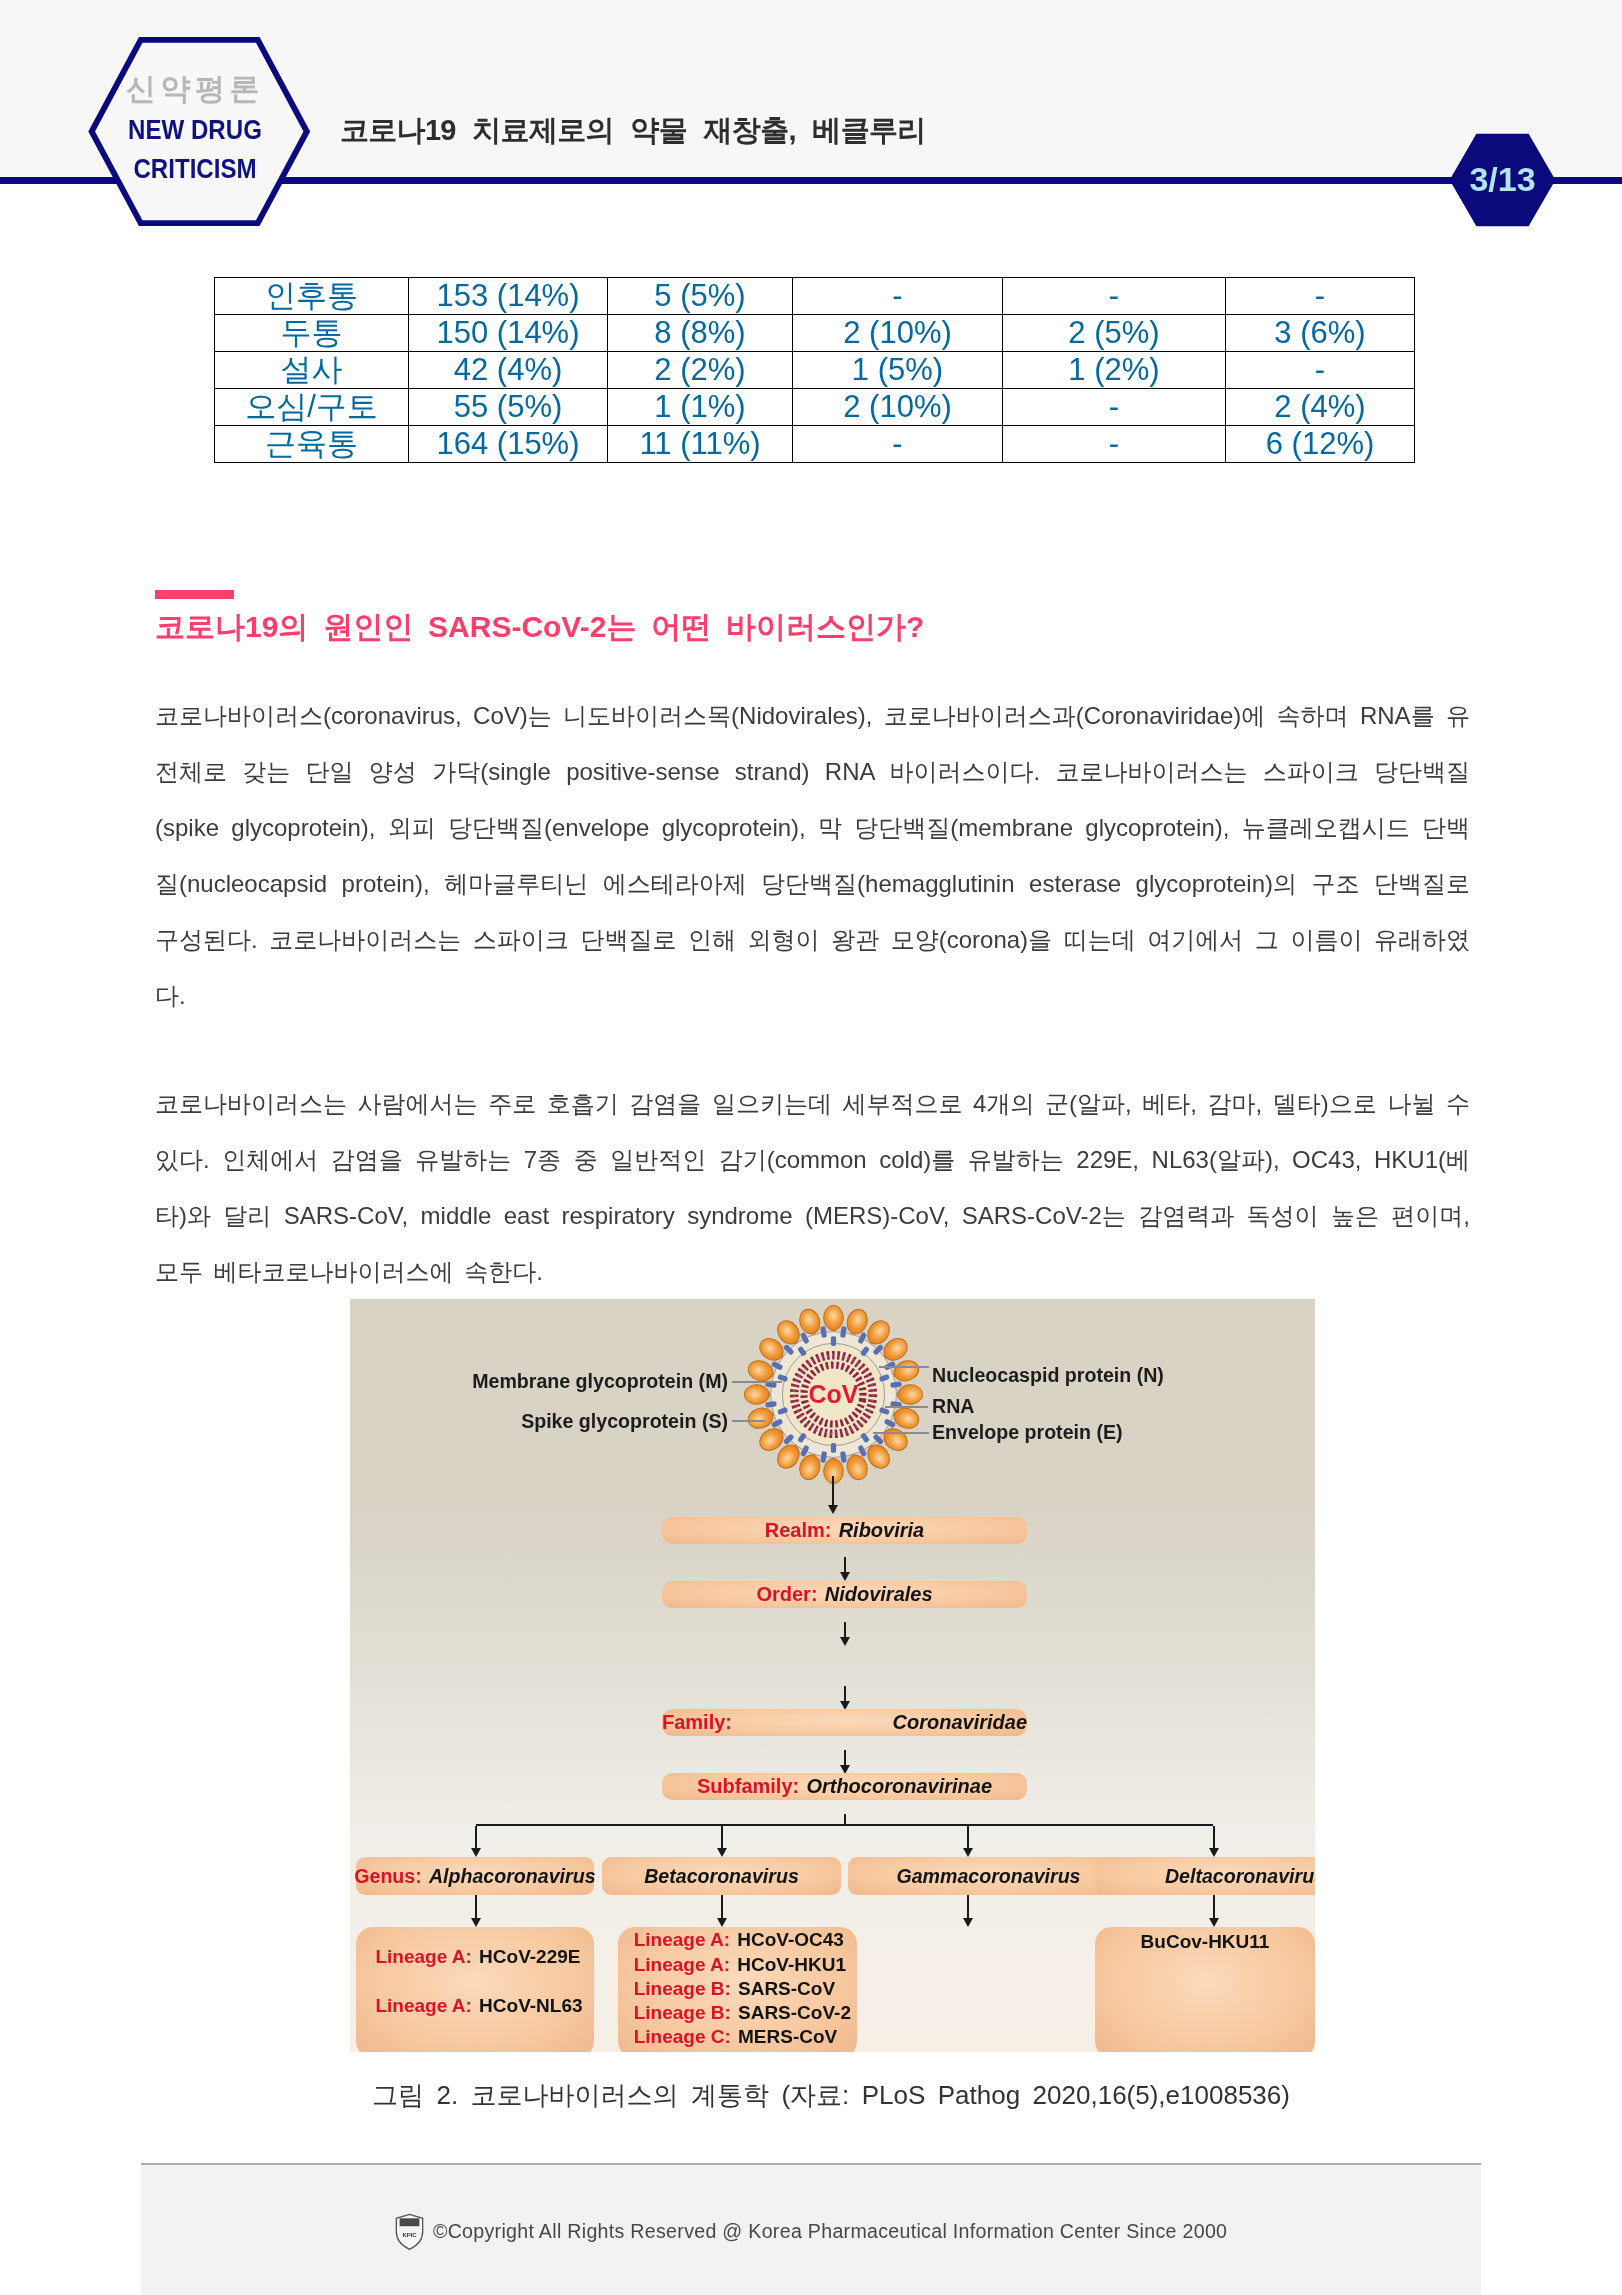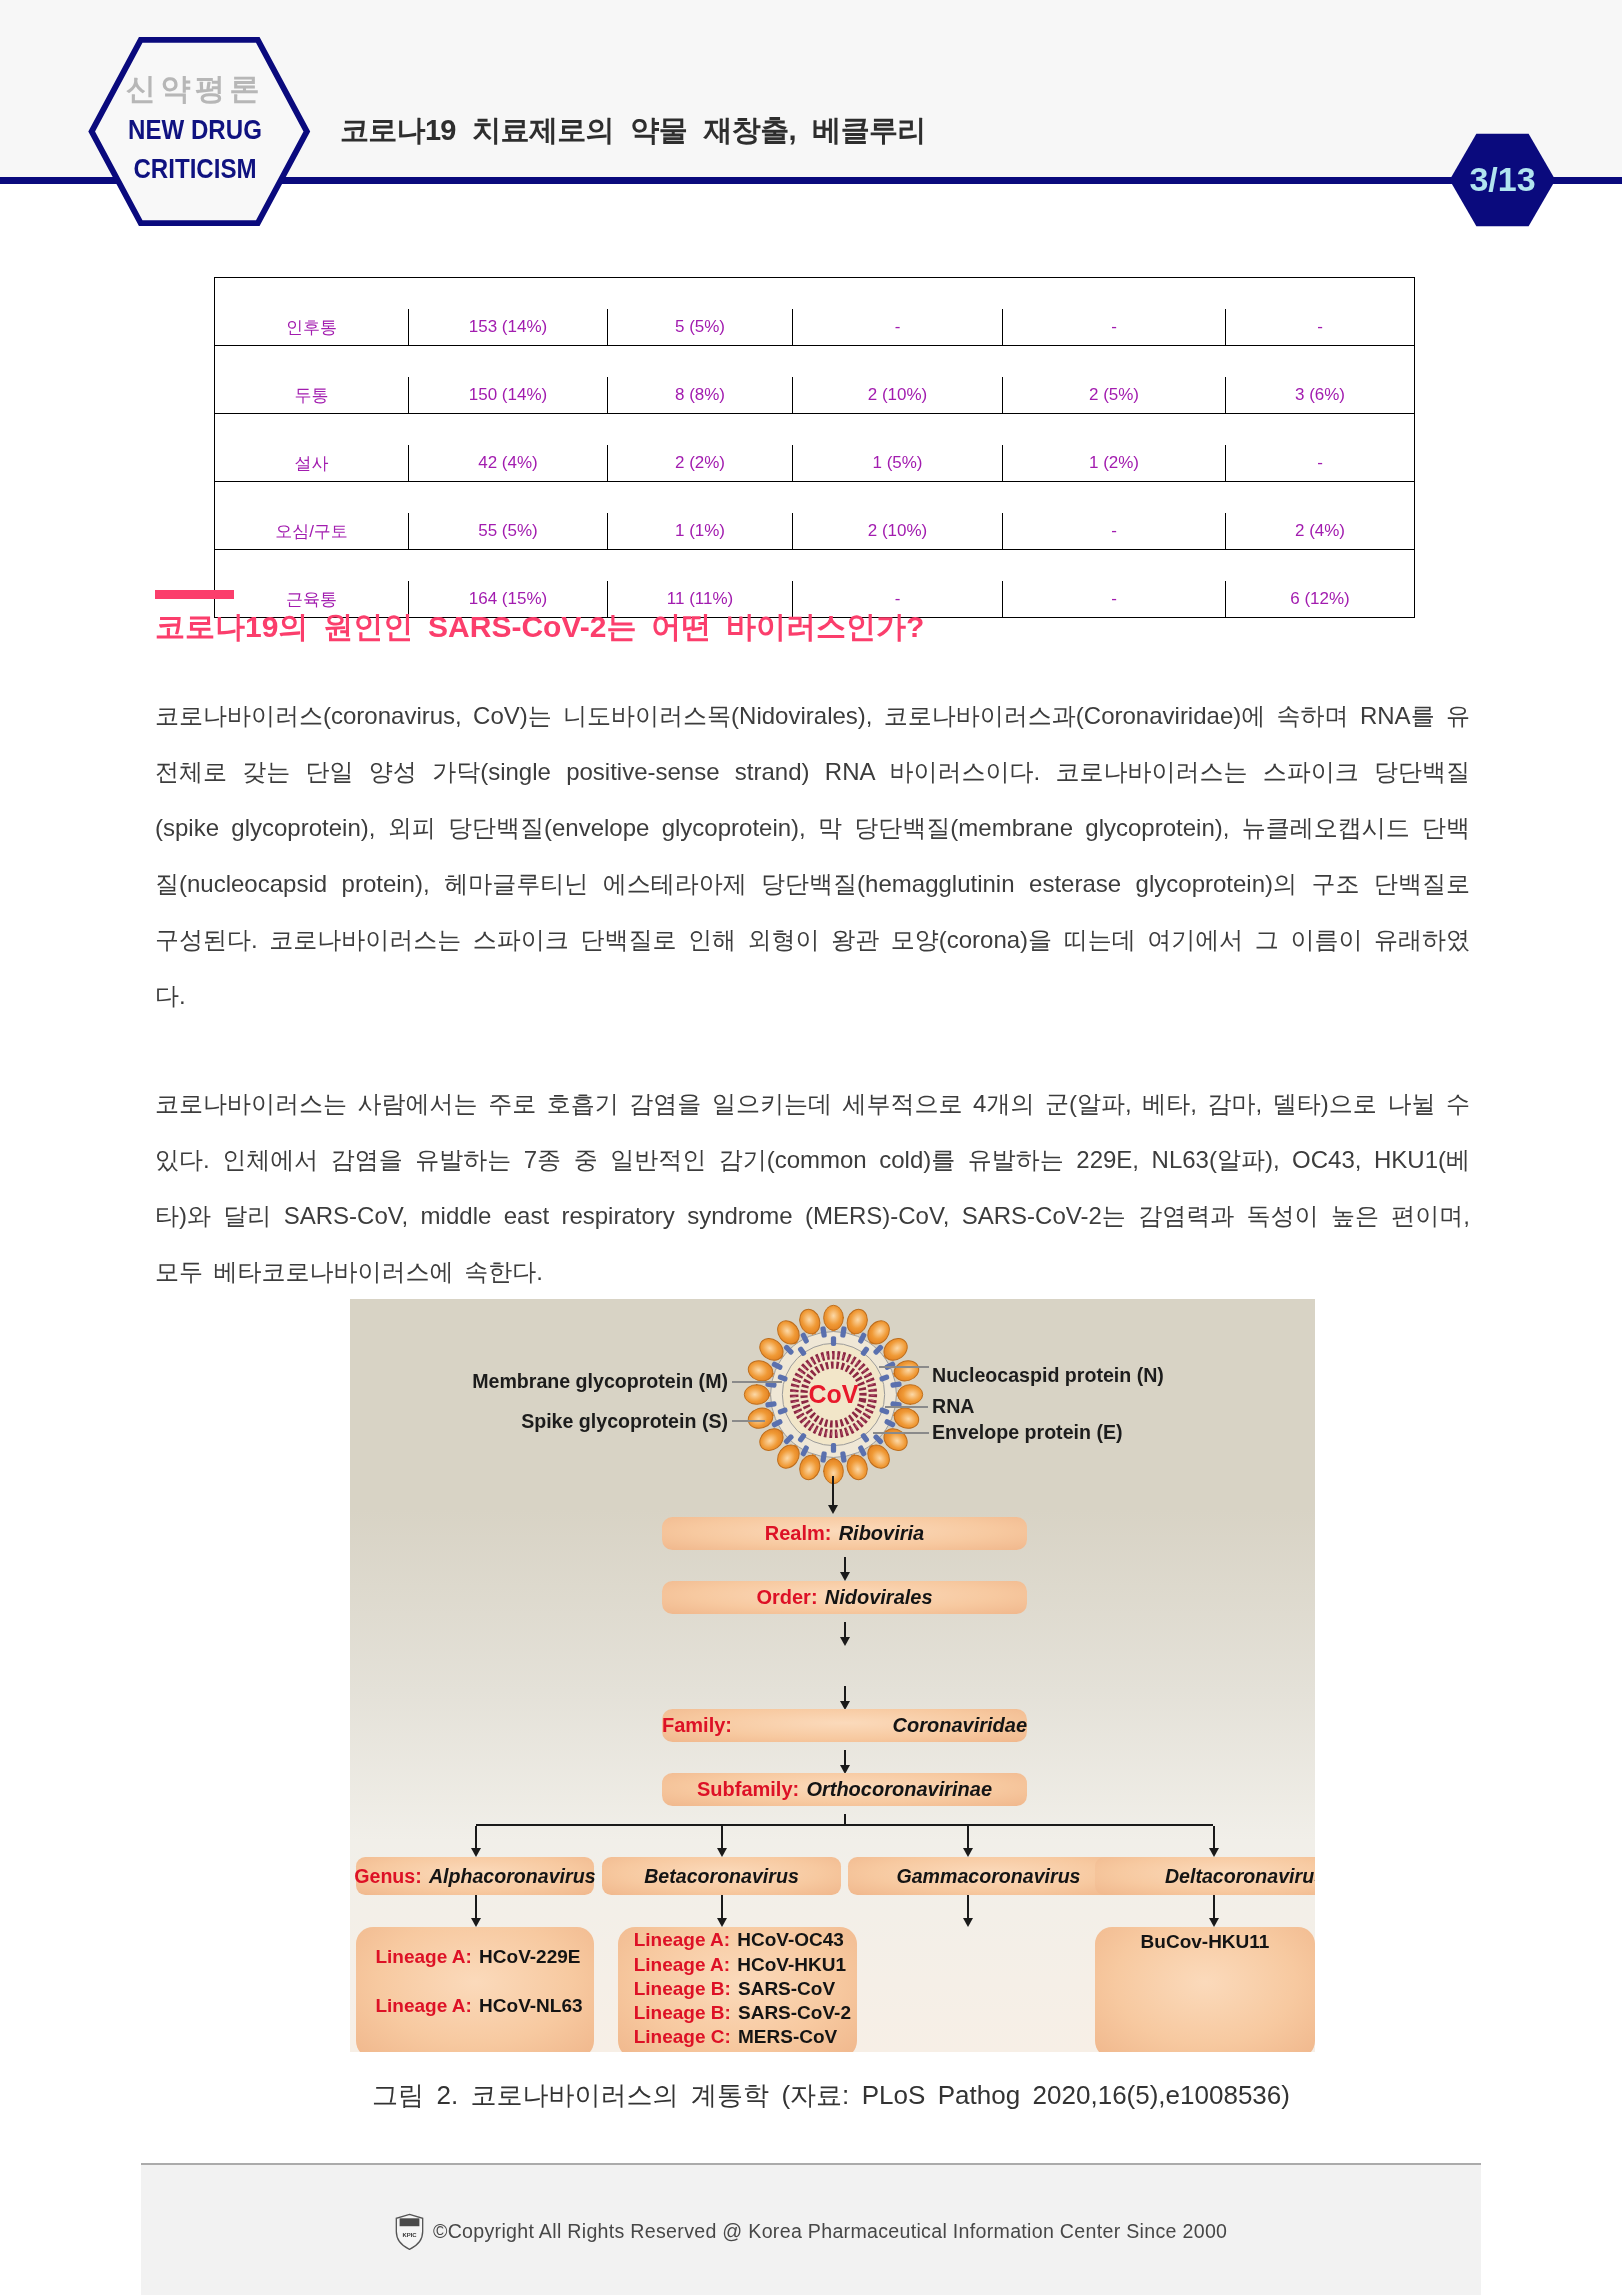--- a/index.html
+++ b/index.html
@@ -11,21 +11,21 @@
   .logo-hex-svg{left:77px;top:36px;}
   .logo-text{left:77px;width:236px;text-align:center;color:#0f1280;font-weight:700;}
   .logo-kr{top:69px;font-size:30px;color:#b7b7b7;letter-spacing:4.6px;}
   .logo-en1{top:114px;font-size:28px;transform:scaleX(.86);}
   .logo-en2{top:153px;font-size:28px;transform:scaleX(.86);}
   .header-title{left:340px;top:111px;font-size:29px;font-weight:600;color:#2e2e2e;word-spacing:9.2px;letter-spacing:-0.7px;}
   .badge-svg{left:1447px;top:131px;}
   .badge-text{left:1447px;top:160px;width:111px;text-align:center;font-size:34px;font-weight:700;color:#b1e4ef;}
   
   .tbl{left:214px;top:277px;display:grid;grid-template-columns:194px 199px 185px 210px 223px 188px;border:1.3px solid #000;}
-  .tc{height:36px;border-right:1.3px solid #000;border-bottom:1.3px solid #000;display:flex;align-items:center;justify-content:center;font-size:17px;color:#a21caf;margin-top:31px;}
+  .tc{height:36px;border-right:1.3px solid #000;border-bottom:1.3px solid #000;display:flex;align-items:center;justify-content:center;font-size:31px;color:#0369a1;}
   .tc:nth-child(6n){border-right:none;}
   .tc:nth-child(n+25){border-bottom:none;text-align:center;}
   
   .accent-bar{left:155px;top:590px;width:79px;height:9.2px;background:#fb3e6c;}
   .section-heading{left:155px;top:607px;font-size:30px;font-weight:700;color:#fb3e6c;word-spacing:6.5px;}
   
   .para{left:155px;width:1315px;font-size:24px;line-height:56px;color:#3c3c3c;text-align:justify;word-spacing:3.9px;}
   .para1{top:688px;}
   .para2{top:1076px;}
   
@@ -34,21 +34,21 @@
   .vlabel{font-size:19.6px;font-weight:700;color:#1c1c1c;white-space:nowrap;}
   .lab-right{text-align:left;}
   .lab-left{width:262px;text-align:right;}
   .conn{height:2px;background:#8a8a8a;}
   .varrow{display:flex;flex-direction:column;align-items:center;width:11.8px;}
   .varrow .shaft{width:2px;flex:1;background:#1a1a1a;}
   .varrow .head{width:0;height:0;border-left:5.9px solid transparent;border-right:5.9px solid transparent;border-top:9.2px solid #1a1a1a;}
   .stub{width:2px;background:#1a1a1a;}
   .hline{height:2px;background:#1a1a1a;}
   .obox{background:radial-gradient(ellipse at 50% 42%,#fbdabb 0%,#f7c9a0 58%,#f0b78c 100%);display:flex;align-items:center;justify-content:center;white-space:nowrap;}
-  .chainbox{left:312px;width:365px;height:33px;border-radius:10.5px;font-size:20px;font-weight:700;}
+  .chainbox{left:312px;width:365px;height:27px;border-radius:10.5px;font-size:20px;font-weight:700;}
   .redlab{color:#dd1126;margin-right:7.2px;font-style:normal;font-weight:700;}
   .taxval{color:#141414;font-style:italic;font-weight:700;}
   .genusbox{top:558px;height:38px;border-radius:9.2px;font-size:19.6px;font-weight:700;}
   .linbox{top:628px;height:131px;border-radius:17px;font-size:19px;font-weight:700;justify-content:flex-start;align-items:flex-start;display:block;}
   .linline{position:absolute;white-space:nowrap;line-height:23.6px;}
   .linval{color:#141414;font-weight:700;}
   .caption{left:275px;top:2078px;width:1112px;text-align:center;font-size:26px;color:#333;word-spacing:5.2px;}
   
   .footer{left:141px;top:2163px;width:1340px;height:133px;background:#f2f2f2;border-top:2px solid #ababab;display:flex;align-items:center;justify-content:center;}
   .footer-text{font-size:19.6px;color:#474747;letter-spacing:0.3px;margin-left:9.2px;}

